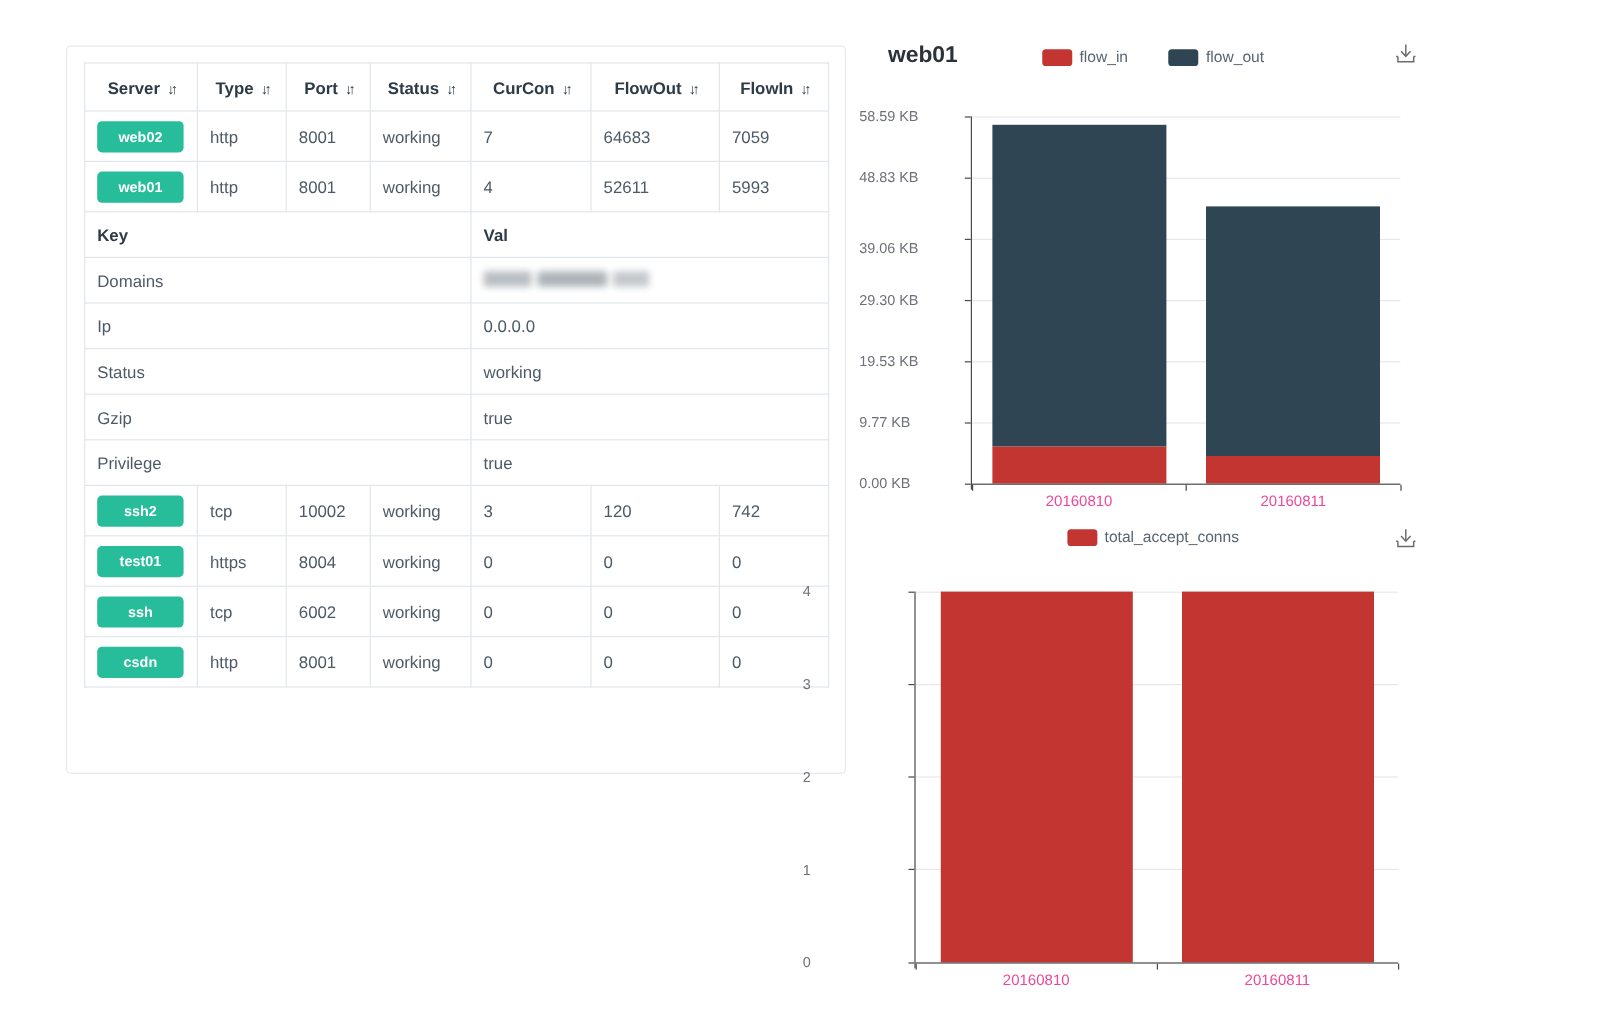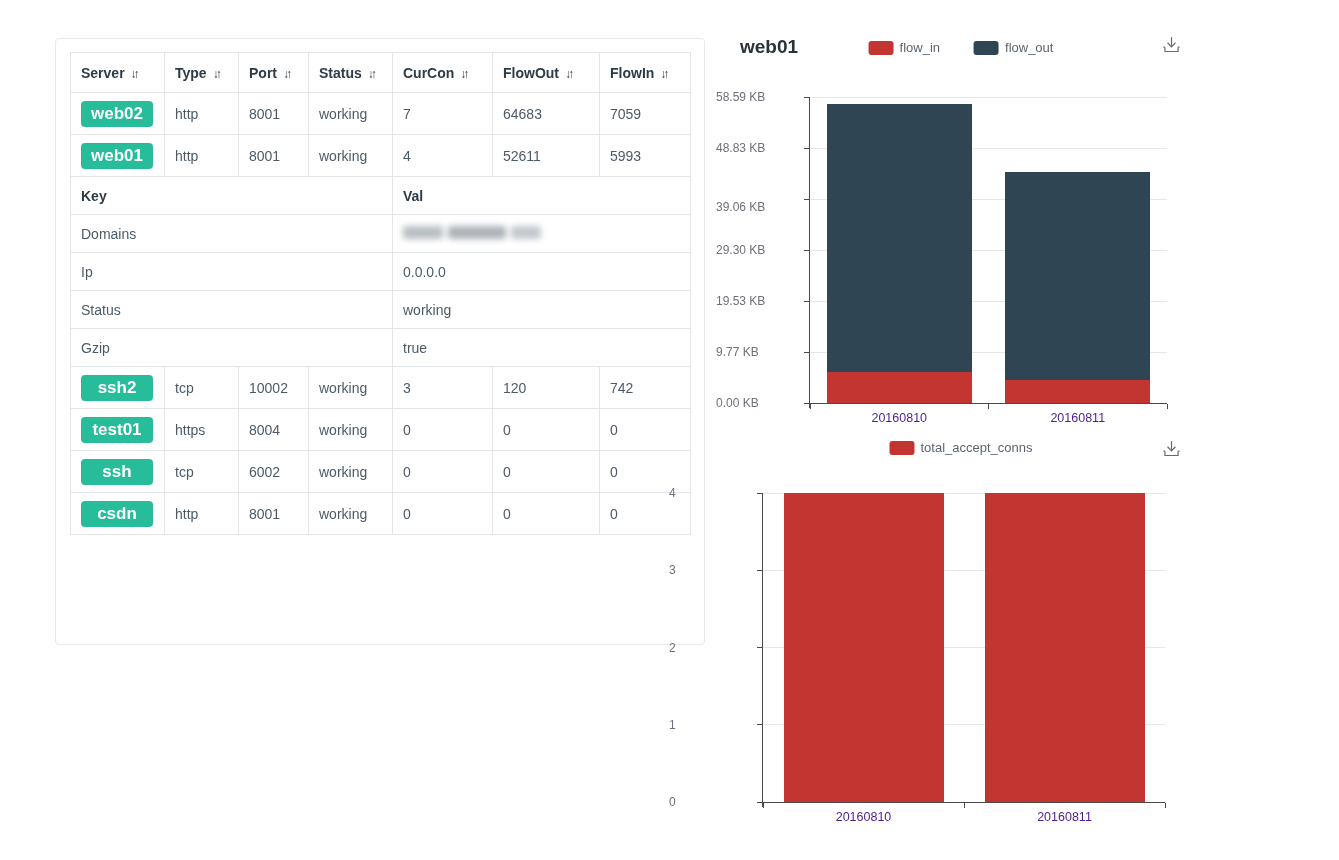--- a/index.html
+++ b/index.html
@@ -18,33 +18,33 @@
   }
   table.srv {
     border-collapse:collapse; table-layout:fixed; width:620px;
     font-size:14px;
   }
   table.srv th, table.srv td {
     border:1px solid #e2e6ea; padding:0 10px; text-align:left;
     overflow:hidden; white-space:nowrap;
   }
   table.srv th {
-    height:40px; color:#2e3b47; font-weight:bold; font-size:14px;
+    height:40px; color:#2e3b47; font-weight:bold; font-size:14px;text-align:center;
   }
   table.srv td { color:#4d5a66; }
   tr.server-row td { height:42px; }
   tr.kv-row td { height:38px; }
   tr.kv-header td { height:38px; font-weight:bold; color:#2e3b47; }
   .sort-icon {
     display:inline-block; margin-left:6px; letter-spacing:-3px;
     font-size:12px; color:#2e3b47; font-weight:bold;
   }
   .badge {
     display:inline-block; width:72px; height:26px; line-height:26px;
-    text-align:center; background:#27bd9b; color:#fff; font-size:17px;
+    text-align:center; background:#27bd9b; color:#fff; font-size:12px;
     font-weight:bold; border-radius:4px; cursor:pointer;
   }
   .redact { display:inline-flex; gap:5px; align-items:center; filter:blur(3px); }
   .redact span { display:inline-block; height:13px; border-radius:2px; }
   .redact .r1 { width:40px; background:#b9bec2; }
   .redact .r2 { width:58px; background:#adb3b8; }
   .redact .r3 { width:30px; background:#c3c8cc; }
 
   
   .chart { position:absolute; }
@@ -65,21 +65,21 @@
   .axis-y { position:absolute; left:-1px; top:0; width:1px; background:#4a4a4a; }
   .axis-x { position:absolute; left:0; height:1px; background:#4a4a4a; }
   .ytickmark { position:absolute; width:5px; height:1px; background:#4a4a4a; }
   .xtickmark { position:absolute; width:1px; height:5px; background:#4a4a4a; }
   .ylabel {
     position:absolute; width:84px; font-size:12px;
     color:#6e7079; line-height:14px;
   }
   .xlabel {
     position:absolute; width:90px; text-align:center; font-size:12.5px;
-    color:#4c1d95;
+    color:#ec4899;
   }
   .bar { position:absolute; }
 </style>
 </head>
 <body>
 
 <div class="card">
   <table class="srv">
     <colgroup>
       <col style="width:94px">
@@ -135,20 +135,24 @@
         <tr class="kv-row">
           <td colspan="4">Ip</td>
           <td colspan="3">0.0.0.0</td>
         </tr>
         <tr class="kv-row">
           <td colspan="4">Status</td>
           <td colspan="3">working</td>
         </tr>
         <tr class="kv-row">
           <td colspan="4">Gzip</td>
+          <td colspan="3">true</td>
+        </tr>
+        <tr class="kv-row">
+          <td colspan="4">Privilege</td>
           <td colspan="3">true</td>
         </tr>
         <tr class="server-row">
           <td><span class="badge">ssh2</span></td>
           <td>tcp</td>
           <td>10002</td>
           <td>working</td>
           <td>3</td>
           <td>120</td>
           <td>742</td>

